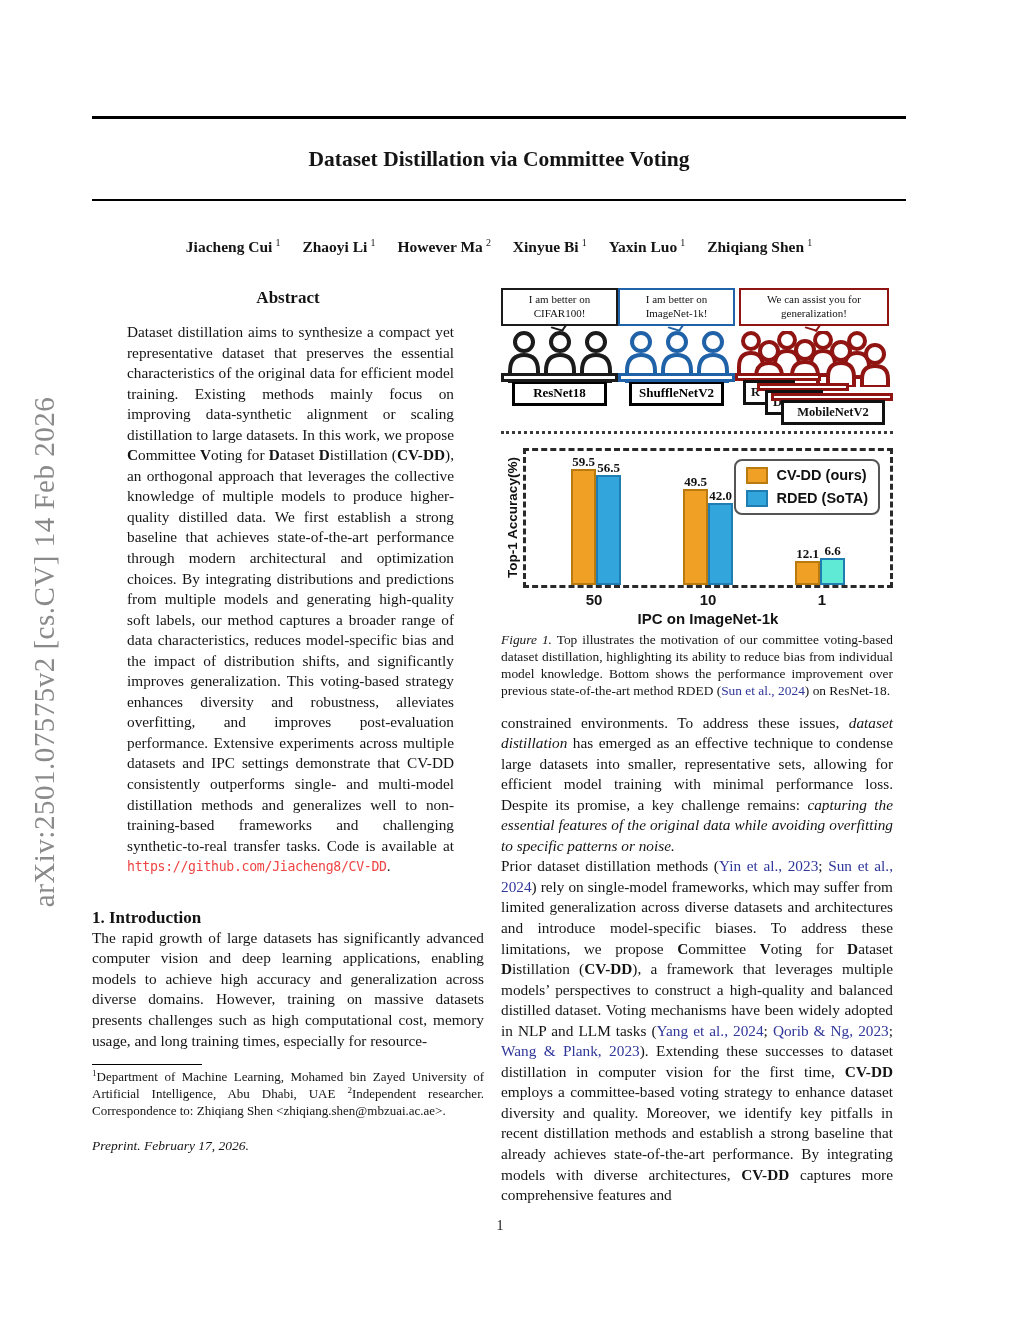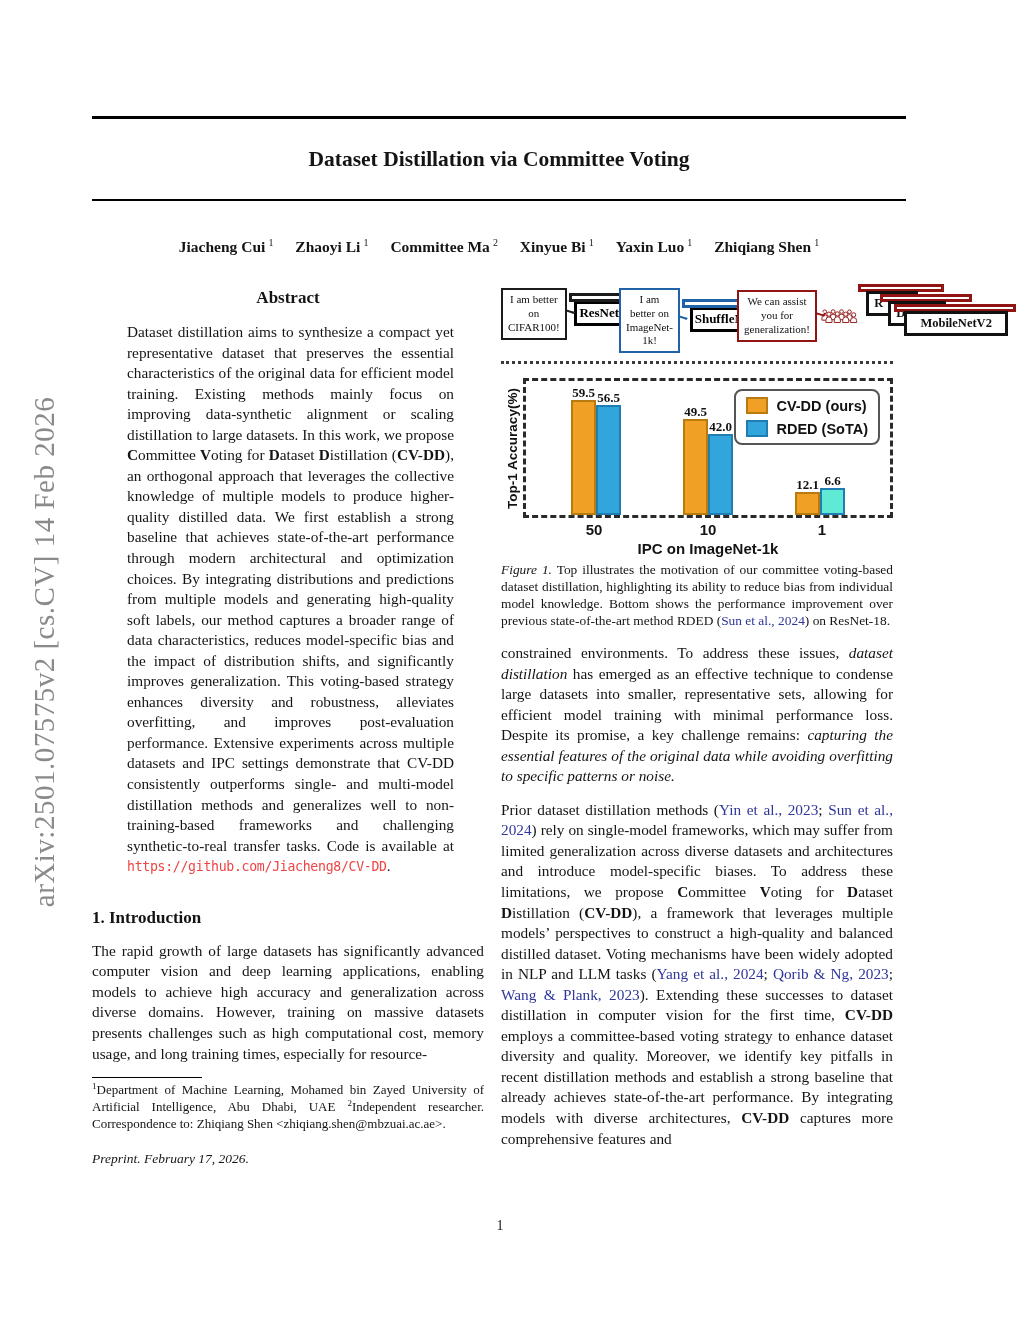--- a/index.html
+++ b/index.html
@@ -19,37 +19,37 @@
   .authors .au { margin:0 9px; white-space:nowrap; }
   .authors sup { font-weight:normal; font-size:10px; }
 
   
   .cols { position:absolute; left:92px; top:288px; width:814px; display:flex; gap:17px; }
   .col { width:392px; }
 
   .abs-head { text-align:center; font-size:17px; font-weight:bold; margin-bottom:14px; }
   .abs-body { padding:0 30px 0 35px; text-align:justify; font-size:15.3px; line-height:20.55px; }
   .sec-head { font-size:17px; font-weight:bold; margin-top:30px; }
-  .body-par { text-align:justify; font-size:15.3px; line-height:20.55px; margin-top:13px; }
+  .body-par { text-align:justify; font-size:15.3px; line-height:20.55px; }
   .fn-rule { width:110px; border-top:1.5px solid #000; margin-top:13px; }
   .footnote { font-size:13px; line-height:16.8px; text-align:justify; margin-top:4px; }
   .footnote .rt-sup { font-size:9px; }
   .preprint { font-style:italic; font-size:13.5px; margin-top:19px; }
 
   
   .rt-b { font-weight:bold; }
   .rt-i { font-style:italic; }
   .rt-l { color:#2f3699; }
   .rt-m { font-family:"DejaVu Sans Mono", monospace; font-size:13.2px; color:#ef4444; letter-spacing:-0.3px; }
   .rt-sup { vertical-align:super; font-size:10px; line-height:0; }
 
   
   .figure { width:392px; }
   .committee { display:flex; align-items:flex-start; justify-content:space-between; }
-  .group { display:flex; flex-direction:row; align-items:center; }
+  .group { display:flex; flex-direction:column; align-items:center; }
   .bubble { border:2.5px solid currentColor; background:#fff; color:inherit; font-size:11px; font-weight:normal;
             line-height:1.25; text-align:center; padding:3px 5px; position:relative; z-index:5; }
   .bubble-text { color:#111; }
   .tail { width:12px; height:12px; background:#fff; border-left:2.5px solid currentColor; border-bottom:2.5px solid currentColor;
           transform:rotate(-55deg) skewX(18deg); margin-top:-7px; position:relative; z-index:4; }
   .persons { display:block; }
   .desk { width:100%; position:relative; margin-top:-10px; z-index:3; }
   .desk-bar { height:9px; background:#fff; border:3px solid currentColor; }
   .desk-label { width:82%; margin:0 auto; background:#fff; border:3px solid currentColor; border-top-width:2px;
                 text-align:center; font-weight:bold; font-size:13px; color:#000000; padding:1px 2px 2px; }
@@ -92,21 +92,21 @@
 
   <div class="arxiv-strip">arXiv:2501.07575v2  [cs.CV]  14 Feb 2026</div>
 
   <div class="header">
     <div class="rule-thick"></div>
     <div class="title">Dataset Distillation via Committee Voting</div>
     <div class="rule-thin"></div>
     <div class="authors">
       <span class="au"><span>Jiacheng Cui</span> <sup>1</sup></span>
       <span class="au"><span>Zhaoyi Li</span> <sup>1</sup></span>
-      <span class="au"><span>Committee Ma</span> <sup>2</sup></span>
+      <span class="au"><span>However Ma</span> <sup>2</sup></span>
       <span class="au"><span>Xinyue Bi</span> <sup>1</sup></span>
       <span class="au"><span>Yaxin Luo</span> <sup>1</sup></span>
       <span class="au"><span>Zhiqiang Shen</span> <sup>1</sup></span>
     </div>
   </div>
 
   <div class="cols">
 
     <div class="col">
       <div class="abs-head">Abstract</div>

